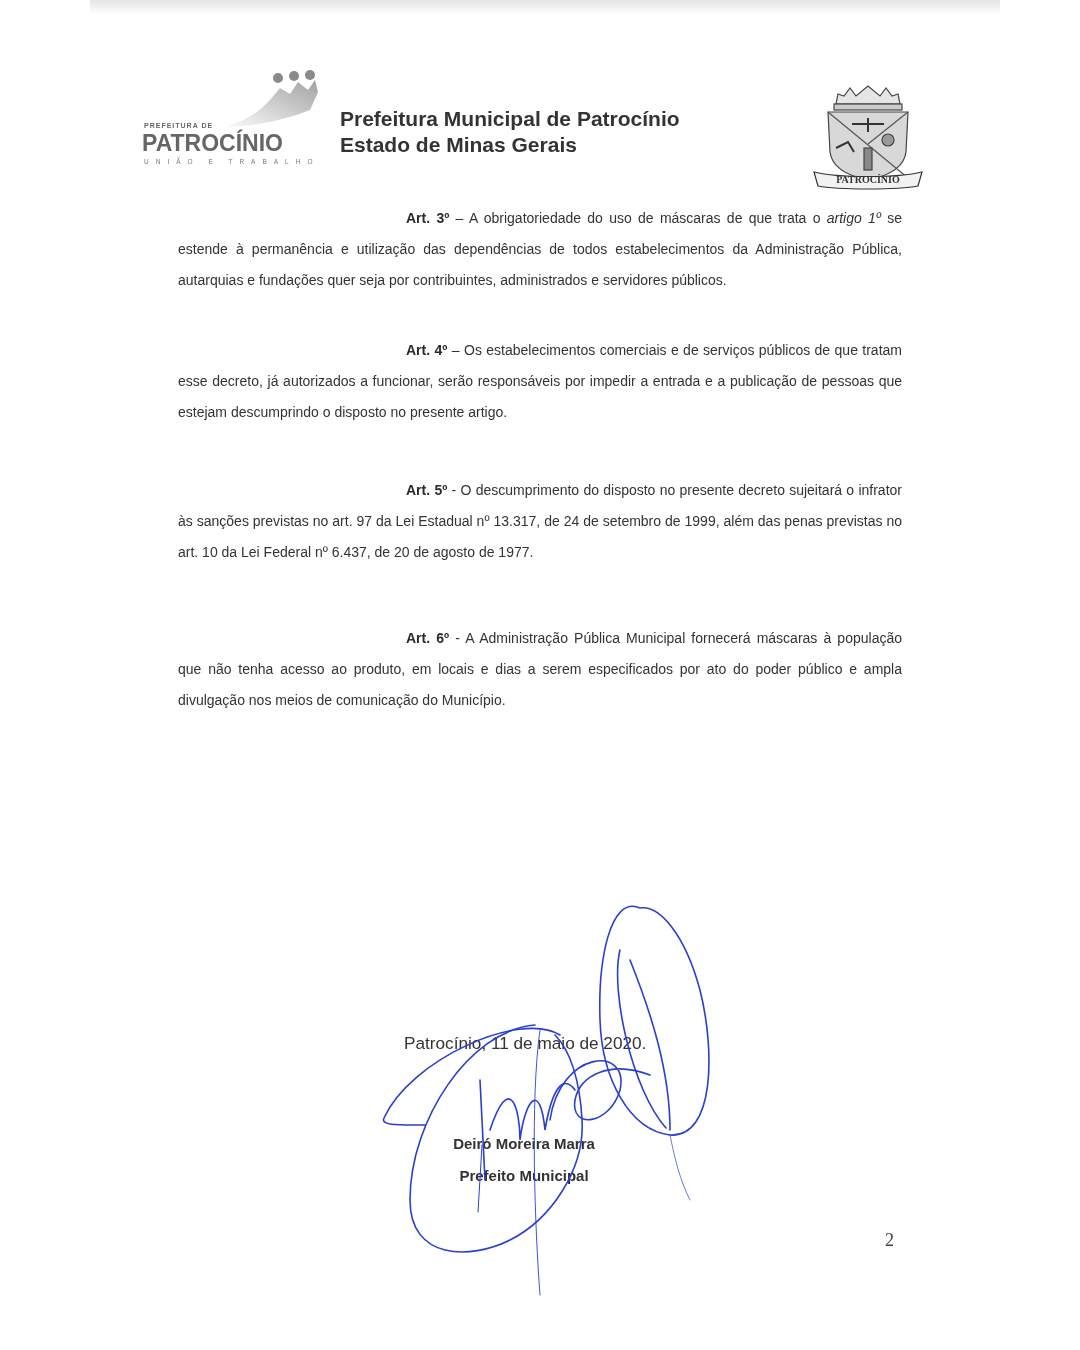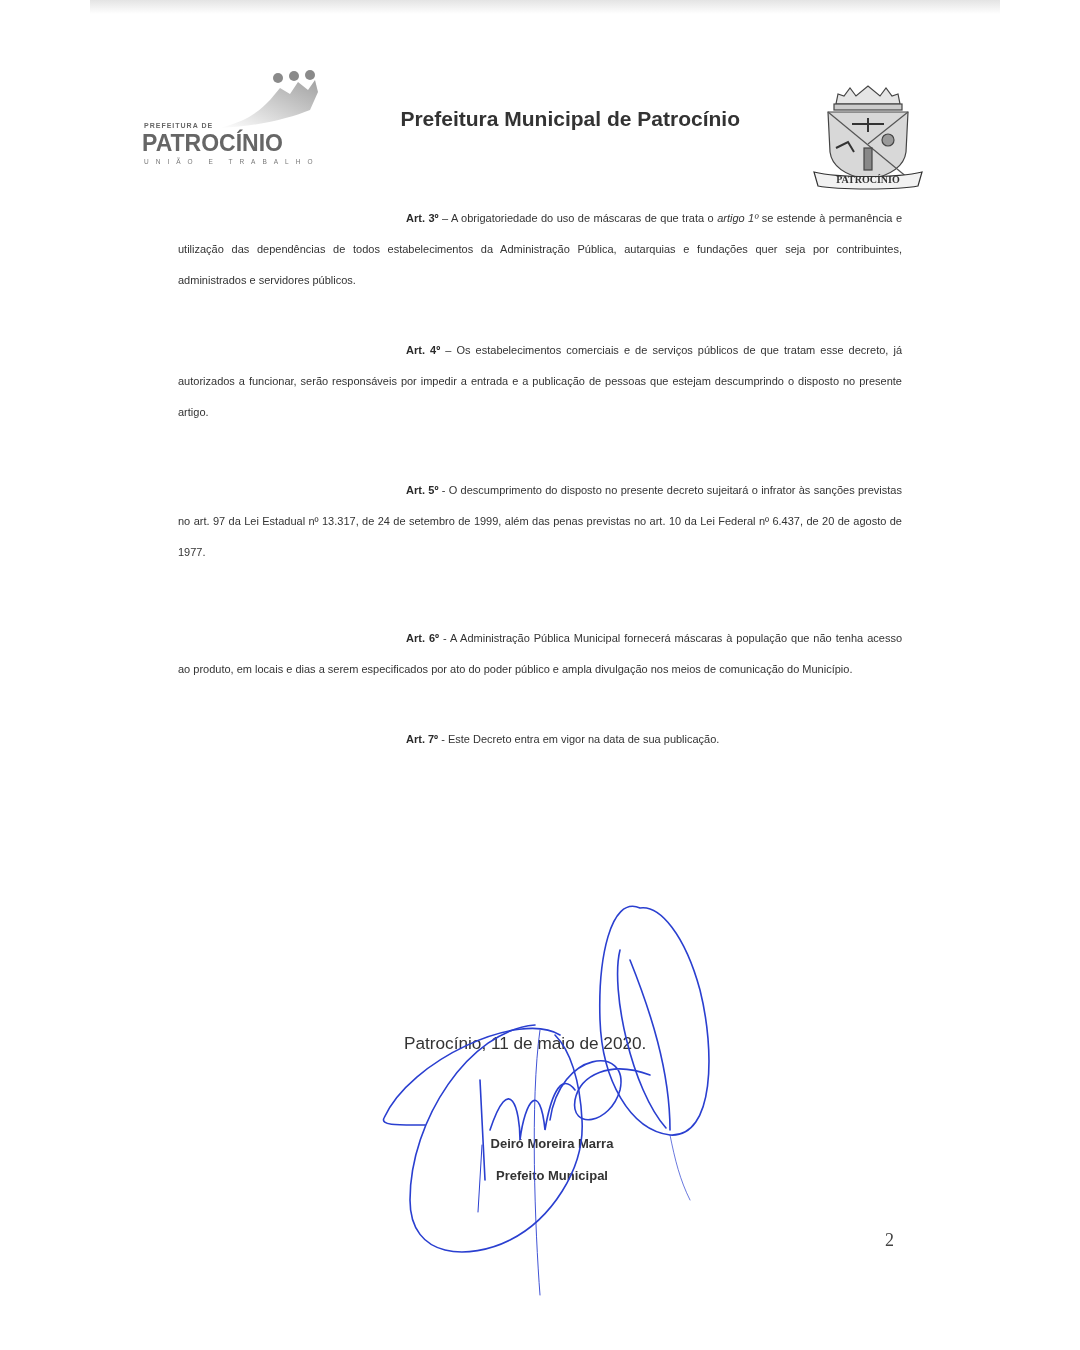--- a/index.html
+++ b/index.html
@@ -5,31 +5,31 @@
   html, body { margin:0; padding:0; }
   body { width:1080px; height:1350px; background:#ffffff; position:relative; overflow:hidden;
          font-family:"Liberation Sans", sans-serif; color:#2a2a2a; }
   .topshade { position:absolute; left:90px; top:0; width:910px; height:14px;
               background:linear-gradient(#d8d8d8, #ffffff); opacity:.7; }
   .logo { position:absolute; left:140px; top:70px; width:180px; height:95px; }
   .logo .figs { position:absolute; left:80px; top:0; width:100px; height:60px; }
   .logo .pre { position:absolute; left:4px; top:52px; font-size:7px; letter-spacing:1px; color:#666; font-weight:bold; }
   .logo .name { position:absolute; left:2px; top:60px; font-size:23px; font-weight:bold; color:#666; letter-spacing:0px; }
   .logo .motto { position:absolute; left:4px; top:88px; font-size:6.5px; letter-spacing:7px; color:#777; }
-  .header-title { position:absolute; left:340px; top:106px; width:400px; text-align:right;
+  .header-title { position:absolute; left:340px; top:106px; width:400px; text-align:left;
                   font-size:21px; font-weight:bold; color:#333; line-height:26px; }
   .crest { position:absolute; left:808px; top:82px; width:120px; height:110px; }
-  .doc { position:absolute; left:178px; top:203px; width:724px; font-size:11px; line-height:31px; color:#333; }
+  .doc { position:absolute; left:178px; top:203px; width:724px; font-size:14px; line-height:31px; color:#333; }
   .para { text-align:justify; text-indent:228px; margin:0; }
   .para b { font-weight:bold; color:#2a2a2a; }
   .gap1 { height:31px; }
   .gap2 { height:39px; }
   .gap3 { height:8px; }
   .date { position:absolute; left:404px; top:1033px; font-size:17.2px; color:#333; }
-  .signer { position:absolute; left:432px; top:1128px; width:240px; text-align:center; font-size:13px; font-weight:bold; line-height:32px; color:#333; }
+  .signer { position:absolute; left:404px; top:1128px; width:240px; text-align:center; font-size:15px; font-weight:bold; line-height:32px; color:#333; }
   .pagenum { position:absolute; left:885px; top:1230px; font-family:"Liberation Serif", serif; font-size:18px; color:#444; }
   .signature { position:absolute; left:370px; top:900px; width:360px; height:400px; pointer-events:none; }
 </style>
 </head>
 <body>
 
 <div class="topshade"></div>
 
 <div class="logo">
   <svg class="figs" viewBox="0 0 100 60">
@@ -44,20 +44,21 @@
     <circle cx="74" cy="6" r="5" fill="#8a8a8a"></circle>
     <circle cx="90" cy="5" r="5" fill="#8a8a8a"></circle>
   </svg>
   <div class="pre">PREFEITURA DE</div>
   <div class="name">PATROCÍNIO</div>
   <div class="motto">UNIÃO E TRABALHO</div>
 </div>
 
 <div class="header-title">
   <div>Prefeitura Municipal de Patrocínio</div>
+  <div>Estado de Minas Gerais</div>
 </div>
 
 <svg class="crest" viewBox="0 0 120 110">
   <g fill="none" stroke="#444" stroke-width="1.2">
     <path d="M28 22 L92 22 L90 12 L84 14 L78 6 L72 14 L60 4 L48 14 L42 6 L36 14 L30 12 Z" fill="#e5e5e5"></path>
     <rect x="26" y="22" width="68" height="6" fill="#ccc"></rect>
     <path d="M20 30 L100 30 L98 70 C96 86 80 94 60 98 C40 94 24 86 22 70 Z" fill="#d8d8d8"></path>
     <path d="M20 30 L100 96" stroke="#555"></path>
     <path d="M100 30 L60 62" stroke="#555"></path>
     <path d="M44 42 L76 42 M60 36 L60 50" stroke="#333" stroke-width="2"></path>
@@ -84,23 +85,20 @@
   <p class="para">
     <b>Art. 5º</b><span> - </span><span>O descumprimento do disposto no presente decreto sujeitará o infrator às sanções previstas no art. 97 da Lei Estadual nº 13.317, de 24 de setembro de 1999, além das penas previstas no art. 10 da Lei Federal nº 6.437, de 20 de agosto de 1977.</span>
   </p>
   <div class="gap3"></div>
   <div class="gap3"></div>
   <div class="gap2"></div>
   <p class="para">
     <b>Art. 6º</b><span> - </span><span>A Administração Pública Municipal fornecerá máscaras à população que não tenha acesso ao produto, em locais e dias a serem especificados por ato do poder público e ampla divulgação nos meios de comunicação do Município.</span>
   </p>
   <div class="gap2"></div>
-  <p class="para" style="text-align:justify;text-align-last:left;">
-    <b>Art. 7º</b><span> - </span><span>Este Decreto entra em vigor na data de sua publicação.</span>
-  </p>
 </div>
 
 <div class="date">Patrocínio, 11 de maio de 2020.</div>
 
 <div class="signer">
   <div>Deiró Moreira Marra</div>
   <div>Prefeito Municipal</div>
 </div>
 
 <svg class="signature" viewBox="0 0 360 400">

